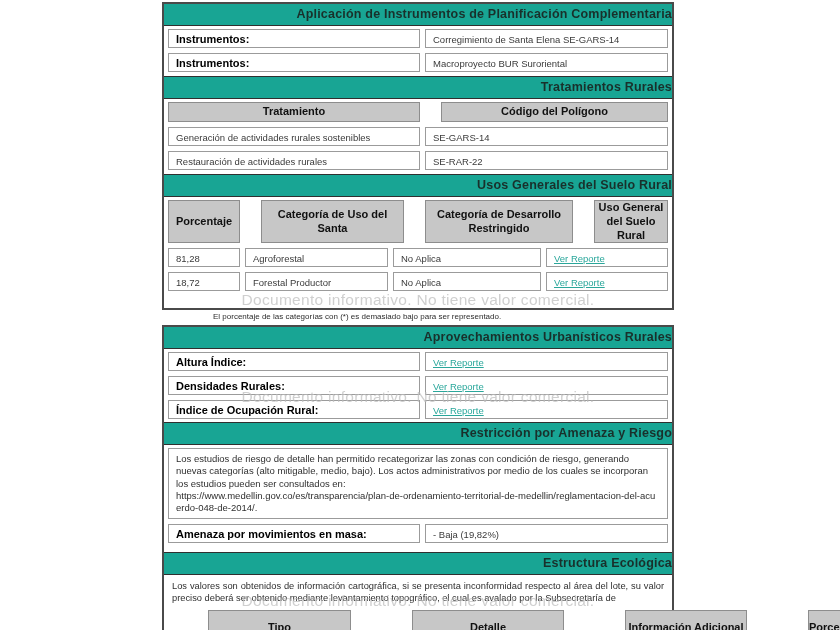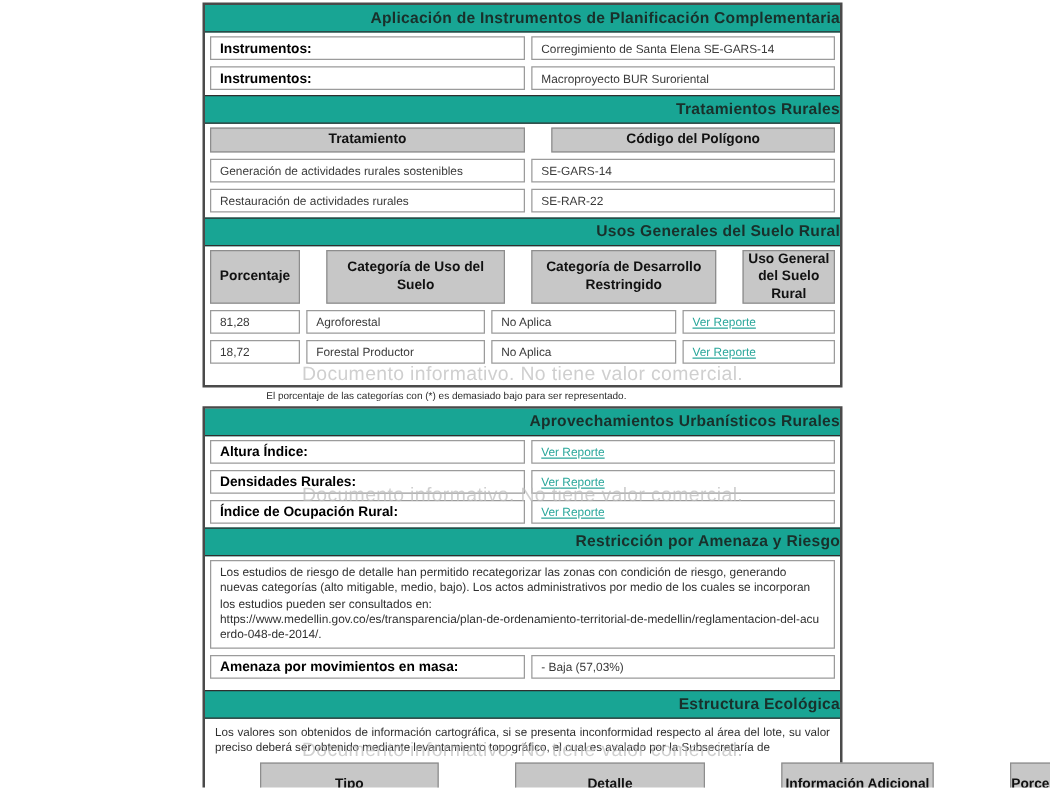--- a/index.html
+++ b/index.html
@@ -114,21 +114,21 @@
       <div class="cell halfr value-cell">SE-RAR-22</div>
     </div>
     <div style="height:2px"></div>
 
     <div class="tealbar">
       <span>Usos Generales del Suelo Rural</span>
     </div>
 
     <div class="ghrow tall">
       <div class="gh c-pct">Porcentaje</div>
-      <div class="gh c-cat">Categoría de Uso del Suelo</div>
+      <div class="gh c-cat">Categoría de Uso del Santa</div>
       <div class="gh c-des">Categoría de Desarrollo Restringido</div>
       <div class="gh c-uso">Uso General del Suelo Rural</div>
     </div>
     <div class="rowpair">
       <div class="cell c-pct value-cell">81,28</div>
       <div class="cell c-cat value-cell">Agroforestal</div>
       <div class="cell c-des value-cell">No Aplica</div>
       <div class="cell c-uso">
         <span class="link">Ver Reporte</span>
       </div>
@@ -174,21 +174,21 @@
       <span>Restricción por Amenaza y Riesgo</span>
     </div>
 
     <div class="paracell">
       <span>Los estudios de riesgo de detalle han permitido recategorizar las zonas con condición de riesgo, generando nuevas categorías (alto mitigable, medio, bajo). Los actos administrativos por medio de los cuales se incorporan los estudios pueden ser consultados en:</span>
       <span class="url">https://www.medellin.gov.co/es/transparencia/plan-de-ordenamiento-territorial-de-medellin/reglamentacion-del-acuerdo-048-de-2014/.</span>
     </div>
 
     <div class="rowpair" style="padding-bottom:3px">
       <div class="cell label-cell">Amenaza por movimientos en masa:</div>
-      <div class="cell halfr value-cell">- Baja (57,03%)</div>
+      <div class="cell halfr value-cell">- Baja (19,82%)</div>
     </div>
 
     <div class="spacer6"></div>
 
     <div class="tealbar">
       <span>Estructura Ecológica</span>
     </div>
 
     <div class="parajust">Los valores son obtenidos de información cartográfica, si se presenta inconformidad respecto al área del lote, su valor preciso deberá ser obtenido mediante levantamiento topográfico, el cual es avalado por la Subsecretaría de</div>
 

